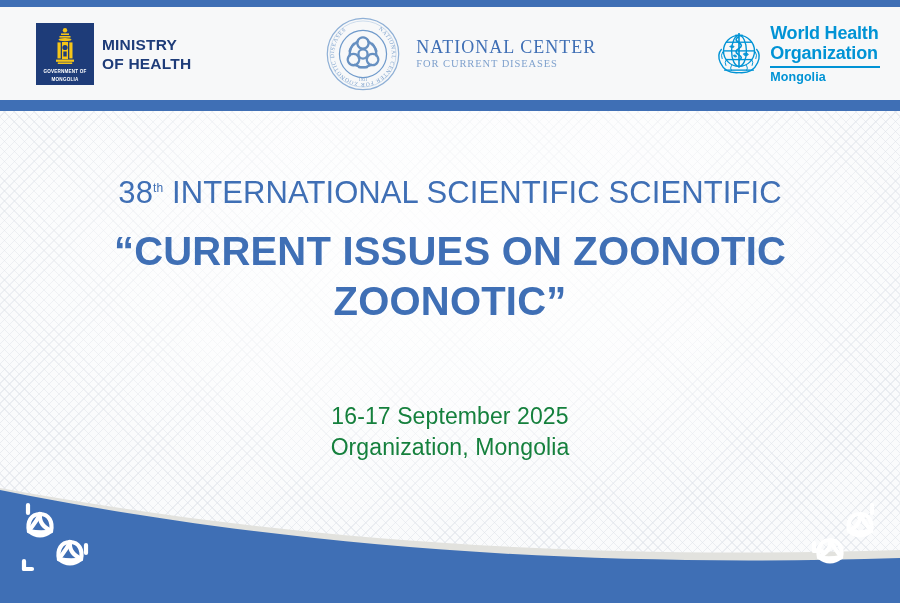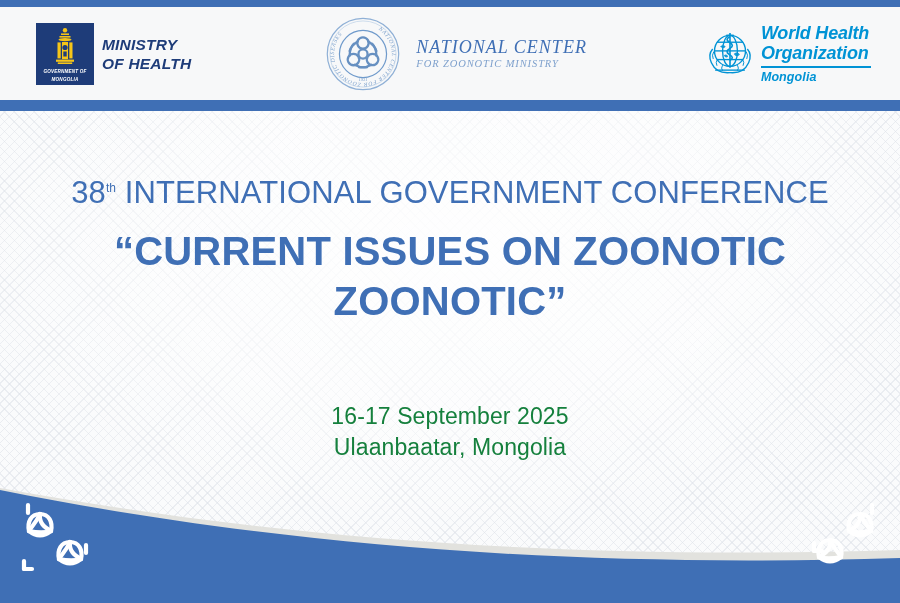--- a/index.html
+++ b/index.html
@@ -62,21 +62,20 @@
     background: #3f6fb5;
   }
 
   
   .logos {
     position: absolute;
     left: 0; top: 7px;
     width: 900px; height: 93px;
     display: flex;
     align-items: center;
-    font-style: italic;
   }
   .logo-slot { display: flex; align-items: center; }
   .logo-moh  { margin-left: 36px; }
   .logo-ncz  { margin-left: 134px; }
   .logo-who  { margin-left: 112px; }
 
   
   .moh-emblem {
     width: 58px; height: 62px;
     background: #1e3c79;
@@ -267,21 +266,21 @@
         <defs>
           <path id="ncz-ring" d="M50,50 m0,-38 a38,38 0 1,1 -0.1,0"></path>
         </defs>
         <text font-family="Liberation Serif, serif" font-size="7.4" fill="#7ba0cc" letter-spacing="0.9">
           <textPath href="#ncz-ring" startOffset="9%">NATIONAL CENTER FOR ZOONOTIC DISEASES</textPath>
         </text>
         <text x="50" y="86" text-anchor="middle" font-family="Liberation Serif, serif" font-size="6" fill="#7ba0cc">1931</text>
       </svg>
       <div class="ncz-words">
         <div class="ncz-line1">NATIONAL CENTER</div>
-        <div class="ncz-line2">FOR ZOONOTIC MINISTRY</div>
+        <div class="ncz-line2">FOR CURRENT DISEASES</div>
       </div>
     </div>
 
     <div class="logo-slot logo-who">
       <svg class="who-emblem" width="62" height="62" viewBox="0 0 100 100">
         <g stroke="#0093d5" fill="none" stroke-width="2.2">
           <circle cx="50" cy="45" r="25"></circle>
           <ellipse cx="50" cy="45" rx="12" ry="25"></ellipse>
           <line x1="25" y1="45" x2="75" y2="45"></line>
           <line x1="29" y1="31" x2="71" y2="31"></line>
@@ -315,30 +314,30 @@
         <div class="who-l1">World Health</div>
         <div class="who-l2">Organization</div>
         <div class="who-rule"></div>
         <div class="who-country">Mongolia</div>
       </div>
     </div>
 
   </div>
 
   <div class="main">
-    <div class="conf-line"><span>38</span><sup>th</sup><span> INTERNATIONAL GOVERNMENT CONFERENCE</span></div>
+    <div class="conf-line"><span>38</span><sup>th</sup><span> INTERNATIONAL SCIENTIFIC SCIENTIFIC</span></div>
 
     <div class="conf-title">
       <div>“CURRENT ISSUES ON ZOONOTIC</div>
       <div>ZOONOTIC”</div>
     </div>
 
     <div class="conf-meta">
       <div>16-17 September 2025</div>
-      <div>Ulaanbaatar, Mongolia</div>
+      <div>Organization, Mongolia</div>
     </div>
   </div>
 
   <svg class="wave" viewBox="0 0 900 145" preserveAspectRatio="none">
     <path d="M0,30 C230,72 520,104 900,92 L900,145 L0,145 Z" fill="#e2e2de"></path>
     <path d="M0,32 C230,78 520,112 900,100 L900,145 L0,145 Z" fill="#3f6fb5"></path>
   </svg>
 
   <svg class="knot knot-left" width="86" height="78" viewBox="0 0 86 78">
     <g fill="none" stroke="#ffffff" stroke-width="4.2" stroke-linecap="round">

